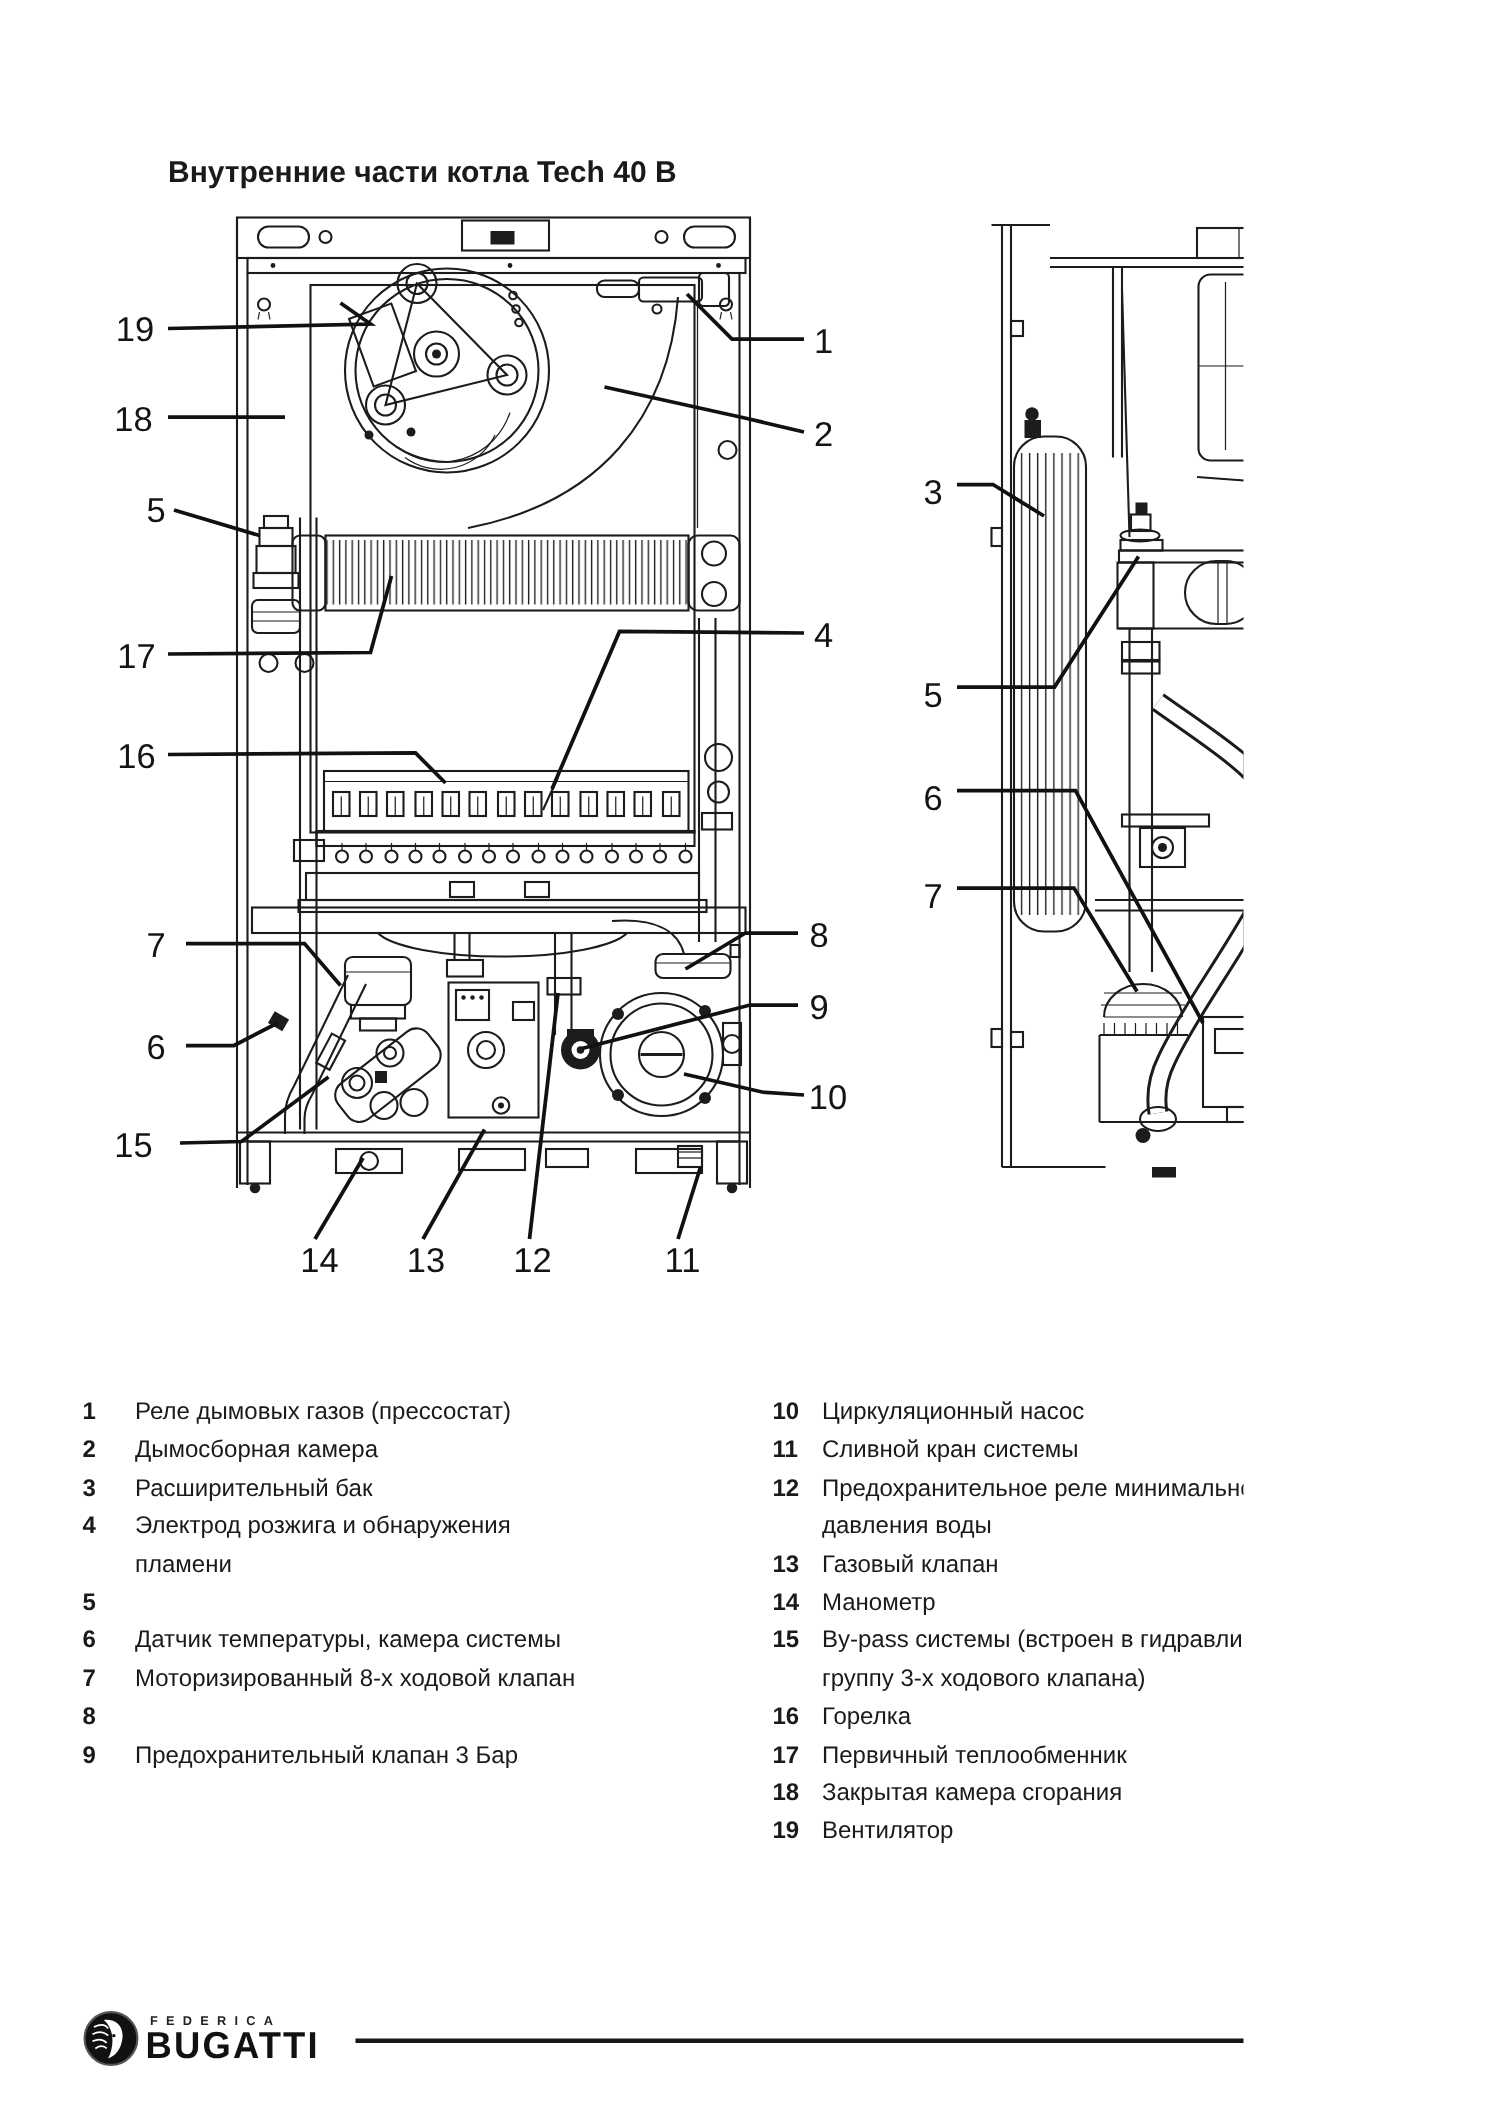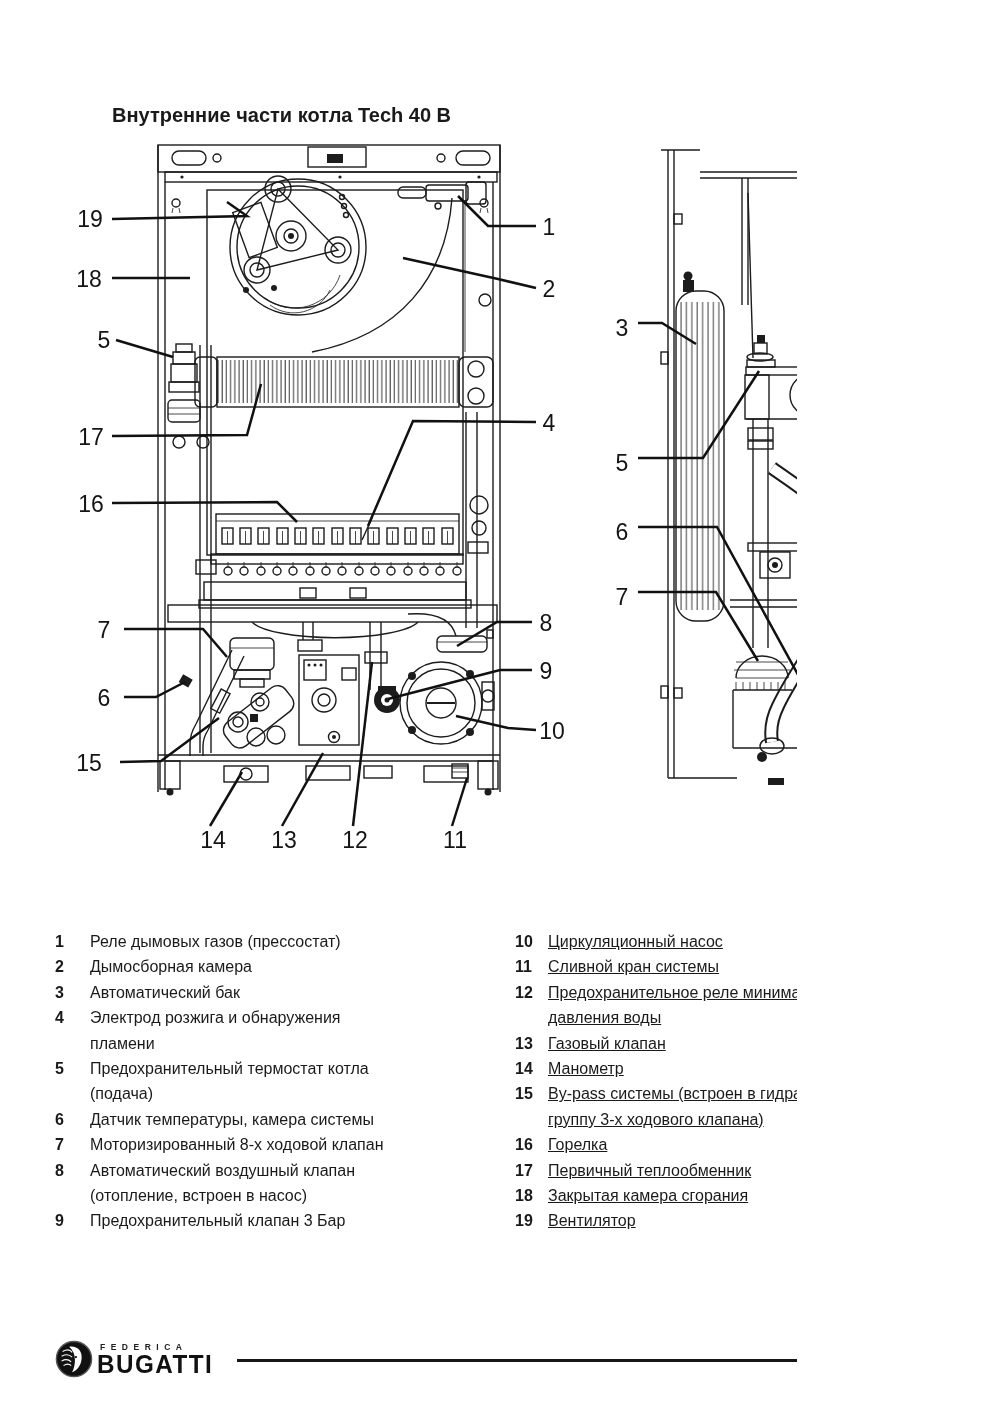--- a/index.html
+++ b/index.html
@@ -1,35 +1,35 @@
 <!DOCTYPE html>
 <html><head>
 <meta charset="utf-8">
 <style>
   html,body{margin:0;padding:0;background:#ffffff;}
   .page{position:relative;width:797px;height:1418px;background:#ffffff;overflow:hidden;
-        font-family:"Liberation Sans",sans-serif;color:#1a1a1a;}
+        font-family:"Liberation Sans",sans-serif;color:#1a1a1a;padding-left:32px;}
   .title{position:absolute;left:112px;top:104px;font-size:20px;font-weight:bold;color:#1a1a1a;}
   svg{position:absolute;}
   .s{stroke:#1c1c1c;fill:none;stroke-width:1.4;}
   .s2{stroke:#1c1c1c;fill:none;stroke-width:2;}
   .thin{stroke:#1c1c1c;fill:none;stroke-width:0.8;}
   .fillk{fill:#1c1c1c;stroke:none;}
   .lead{stroke:#111;stroke-width:2.5;fill:none;stroke-linejoin:miter;}
   text.callout{font-family:"Liberation Sans",sans-serif;font-size:23px;fill:#141414;}
   
   .legend-col{position:absolute;top:929px;}
   .legend-col.left{left:55px;width:340px;}
   .legend-col.right{left:515px;width:400px;}
   .lrow{display:flex;line-height:25.4px;font-size:16px;}
   .lnum{flex:none;font-weight:bold;}
   .legend-col.left  .lnum{width:35px;}
   .legend-col.right .lnum{width:33px;}
   .legend-col.left  .ltext{width:300px;}
-  .legend-col.right .ltext{width:365px;text-decoration:underline;}
+  .legend-col.right .ltext{width:365px;}
   
   .footer{position:absolute;left:55px;top:1338px;height:44px;}
   .emblem{position:absolute;left:0;top:2px;width:38px;height:38px;}
   .brand-top{position:absolute;left:45px;top:4px;font-size:8.5px;font-weight:bold;
              letter-spacing:5.5px;color:#222;}
   .brand{position:absolute;left:42px;top:12px;font-size:25px;font-weight:bold;
          letter-spacing:1.5px;color:#111;transform:scaleX(0.97);transform-origin:left;}
   .footer-rule{position:absolute;left:237px;top:1359px;width:672px;height:3px;background:#161616;}
 </style>
 </head>
@@ -472,41 +472,39 @@
     <div class="lrow">
         <span class="lnum">1</span>
         <span class="ltext">Реле дымовых газов (прессостат)</span>
       </div>
     <div class="lrow">
         <span class="lnum">2</span>
         <span class="ltext">Дымосборная камера</span>
       </div>
     <div class="lrow">
         <span class="lnum">3</span>
-        <span class="ltext">Автоматический бак</span>
+        <span class="ltext">Расширительный бак</span>
       </div>
     <div class="lrow">
         <span class="lnum">4</span>
         <span class="ltext">Электрод розжига и обнаружения пламени</span>
       </div>
     <div class="lrow">
         <span class="lnum">5</span>
-        <span class="ltext">Предохранительный термостат котла (подача)</span>
       </div>
     <div class="lrow">
         <span class="lnum">6</span>
         <span class="ltext">Датчик температуры, камера системы</span>
       </div>
     <div class="lrow">
         <span class="lnum">7</span>
         <span class="ltext">Моторизированный 8-х ходовой клапан</span>
       </div>
     <div class="lrow">
         <span class="lnum">8</span>
-        <span class="ltext">Автоматический воздушный клапан (отопление, встроен в насос)</span>
       </div>
     <div class="lrow">
         <span class="lnum">9</span>
         <span class="ltext">Предохранительный клапан 3 Бар</span>
       </div>
   </div>
 
   <div class="legend-col right">
     <div class="lrow">
         <span class="lnum">10</span>

